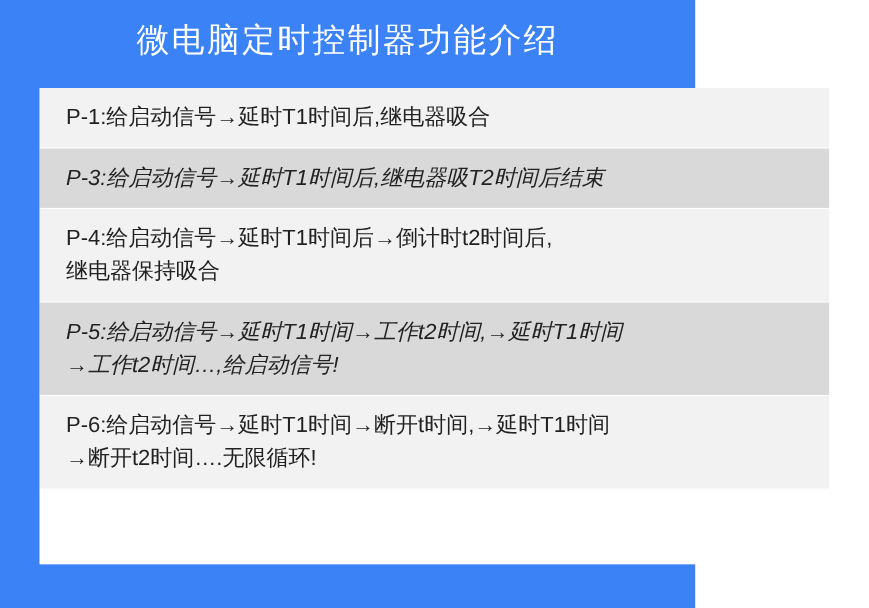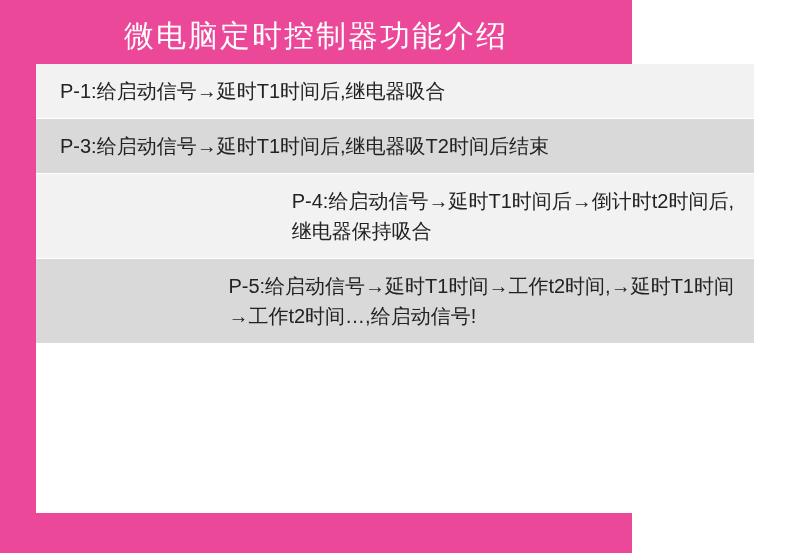--- a/index.html
+++ b/index.html
@@ -10,37 +10,37 @@
     width: 790px;
     height: 553px;
     background: #ffffff;
     font-family: "Liberation Sans", sans-serif;
     overflow: hidden;
   }
   .page {
     position: relative;
     width: 632px;
     height: 553px;
-    background: #ec4899;
+    background: #3b82f6;
     box-sizing: border-box;
   }
   .title-bar {
     height: 72px;
     display: flex;
     align-items: center;
     justify-content: center;
     color: #ffffff;
     font-size: 30px;
     letter-spacing: 2px;
     font-weight: normal;
   }
   .panel {
     position: absolute;
     left: 36px;
-    top: 64px;
+    top: 80px;
     width: 718px;
     bottom: 40px;
     background: #ffffff;
     box-sizing: border-box;
     overflow: hidden;
   }
   .row {
     box-sizing: border-box;
     padding: 12px 20px 12px 24px;
     font-size: 20px;
@@ -48,24 +48,24 @@
     line-height: 30px;
     display: flex;
     align-items: center;
     border-bottom: 1px solid #ffffff;
   }
   .row.light {
     background: #f2f2f2;
   }
   .row.dark {
     background: #d9d9d9;
+    font-style: italic;
   }
   .row.tall {
     align-items: flex-start;
-    justify-content: flex-end;
   }
   .row .txt {
     display: block;
     white-space: pre-line;
   }
   .row-blank {
     background: #ffffff;
     flex: 1 1 auto;
   }
   .rows-wrap {
@@ -98,19 +98,23 @@
       <div class="row light tall">
         <span class="txt">P-4:给启动信号→延时T1时间后→倒计时t2时间后,
 继电器保持吸合</span>
       </div>
 
       <div class="row dark tall">
         <span class="txt">P-5:给启动信号→延时T1时间→工作t2时间,→延时T1时间
 →工作t2时间…,给启动信号!</span>
       </div>
 
+      <div class="row light tall">
+        <span class="txt">P-6:给启动信号→延时T1时间→断开t时间,→延时T1时间
+→断开t2时间….无限循环!</span>
+      </div>
 
       <div class="row-blank"></div>
 
     </div>
   </div>
 
 </div>
 
 </body></html>

